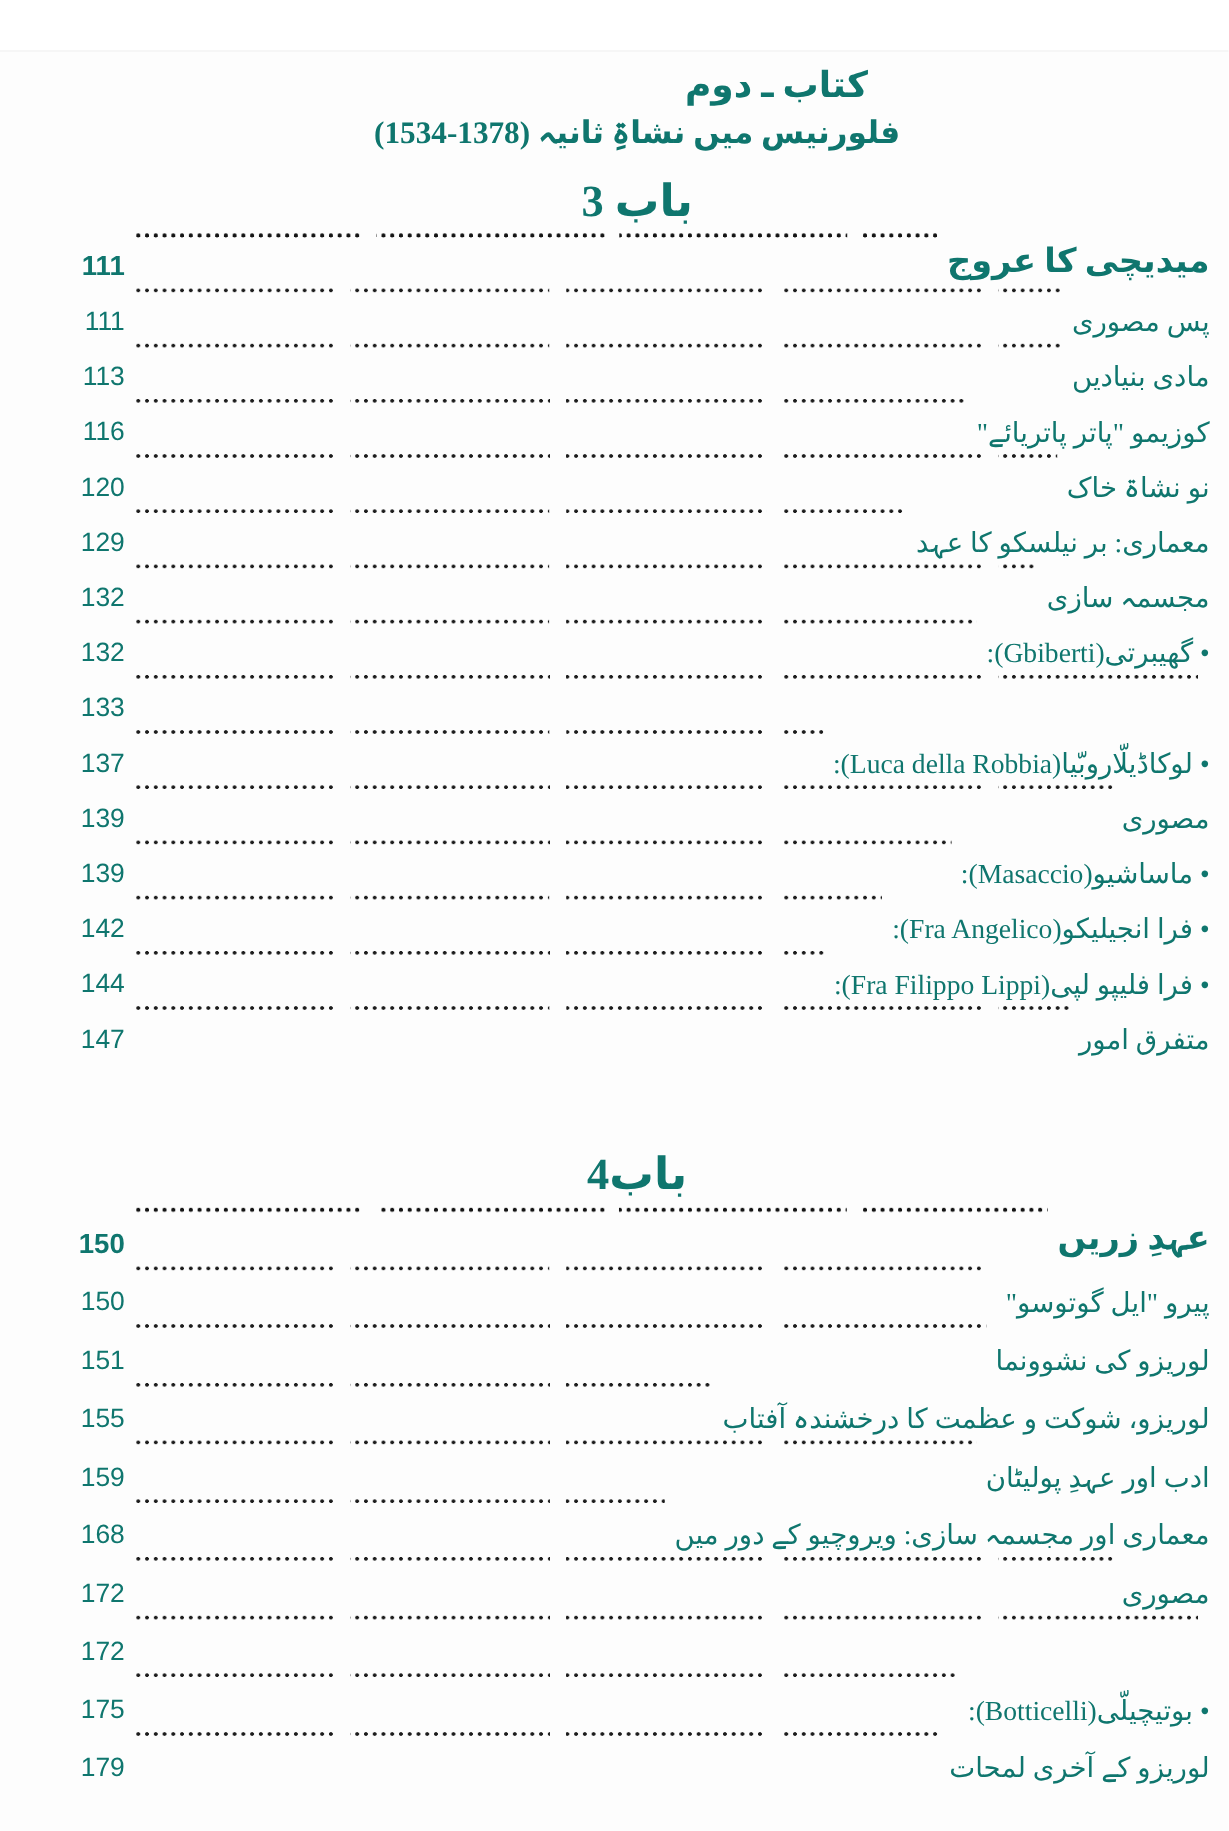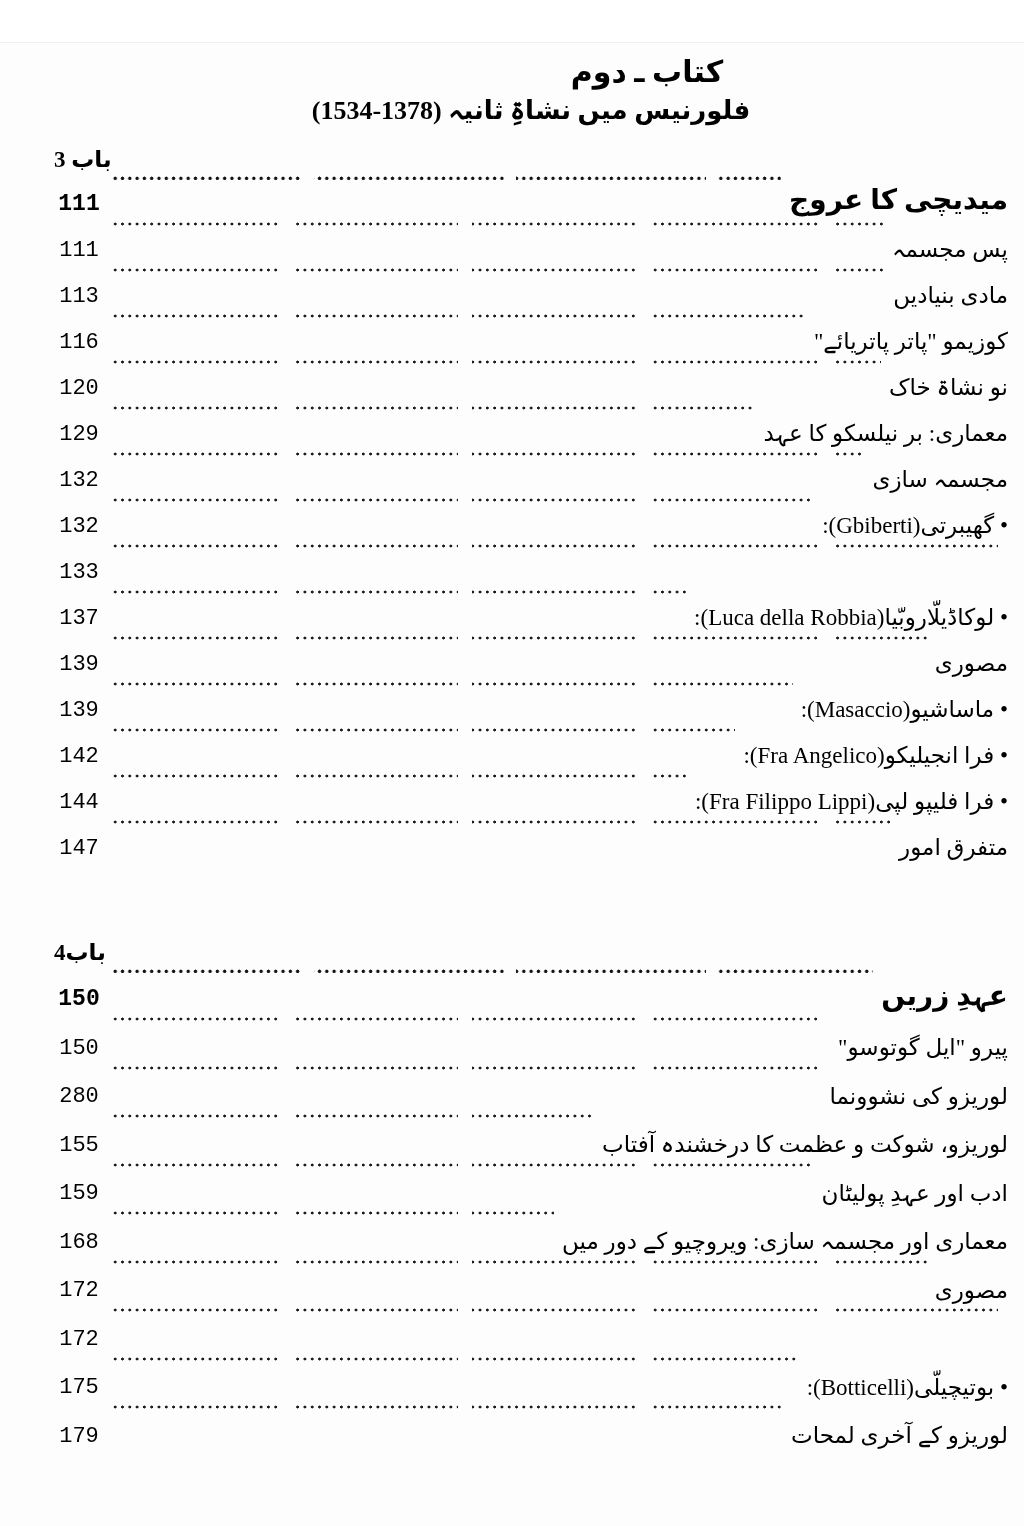--- a/index.html
+++ b/index.html
@@ -6,21 +6,21 @@
     margin: 0;
     padding: 0;
     background: #ffffff;
   }
   .page {
     position: relative;
     width: 1024px;
     height: 1526px;
     background: #fdfdfd;
     overflow: hidden;
-    color: #000000;
+    color: #0f766e;
     font-family: "DejaVu Sans", sans-serif;
   }
   .scan-top {
     height: 42px;
     background: #ffffff;
     border-bottom: 1px solid #f1f1f1;
   }
   .content {
     padding: 0 16px 0 54px;
   }
@@ -36,22 +36,22 @@
   }
   .book-subtitle {
     font-size: 26px;
     font-weight: bold;
     line-height: 1.5;
     font-family: "Liberation Serif", "DejaVu Sans", serif;
   }
   
   .chapter-label {
     margin-top: 14px;
-    text-align: left;
-    font-size: 23px;
+    text-align: center;
+    font-size: 37px;
     font-weight: bold;
     line-height: 1.35;
     font-family: "Liberation Serif", "DejaVu Sans", serif;
   }
   .section-4 .chapter-label { margin-top: 72px; }
   
   .toc-row {
     display: flex;
     direction: rtl;
     align-items: flex-end;
@@ -78,22 +78,22 @@
       radial-gradient(circle at 3.2px 3.2px, #1c1c1c 1.4px, rgba(0,0,0,0) 1.8px);
     background-size: auto 100%, 7.3px 6.4px;
     background-repeat: repeat-x, repeat-x;
     background-position: 0 bottom, 0 bottom 9px;
   }
   .toc-num {
     flex: 0 0 auto;
     direction: ltr;
     unicode-bidi: isolate;
     min-width: 50px;
-    text-align: center;
-    font-family: Liberation Mono, monospace;
+    text-align: right;
+    font-family: Liberation Sans, sans-serif;
     font-size: 22px;
     padding-bottom: 4px;
   }
   
   .toc-row.bold .toc-title { font-size: 28px; font-weight: bold; }
   .toc-row.bold .toc-num  { font-size: 23px; font-weight: bold; }
   .toc-row.bold .toc-leader {
     background-image:
       repeating-linear-gradient(90deg, rgba(253,253,253,0) 0 190px, #fdfdfd 190px 202px),
       radial-gradient(circle at 3.2px 3.4px, #141414 1.6px, rgba(0,0,0,0) 2px);
@@ -115,21 +115,21 @@
     <section class="section-3">
       <div class="chapter-label" dir="ltr">باب 3</div>
       <div class="entries">
   <div class="toc-row bold">
     <span class="toc-title">میدیچی کا عروج</span>
     <span class="toc-leader"></span>
     <span class="toc-num">111</span>
   </div>
 
   <div class="toc-row">
-    <span class="toc-title">پس مجسمہ</span>
+    <span class="toc-title">پس مصوری</span>
     <span class="toc-leader"></span>
     <span class="toc-num">111</span>
   </div>
 
   <div class="toc-row">
     <span class="toc-title">مادی بنیادیں</span>
     <span class="toc-leader"></span>
     <span class="toc-num">113</span>
   </div>
 
@@ -217,21 +217,21 @@
 
   <div class="toc-row">
     <span class="toc-title">پیرو "ایل گوتوسو"</span>
     <span class="toc-leader"></span>
     <span class="toc-num">150</span>
   </div>
 
   <div class="toc-row">
     <span class="toc-title">لوریزو کی نشوونما</span>
     <span class="toc-leader"></span>
-    <span class="toc-num">280</span>
+    <span class="toc-num">151</span>
   </div>
 
   <div class="toc-row">
     <span class="toc-title">لوریزو، شوکت و عظمت کا درخشندہ آفتاب</span>
     <span class="toc-leader"></span>
     <span class="toc-num">155</span>
   </div>
 
   <div class="toc-row">
     <span class="toc-title">ادب اور عہدِ پولیٹان</span>

